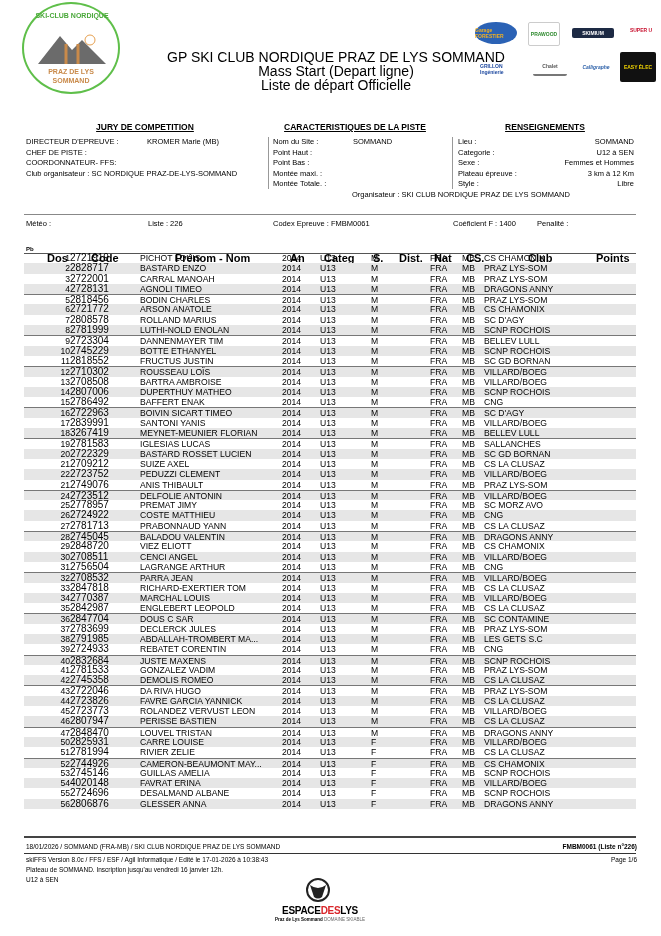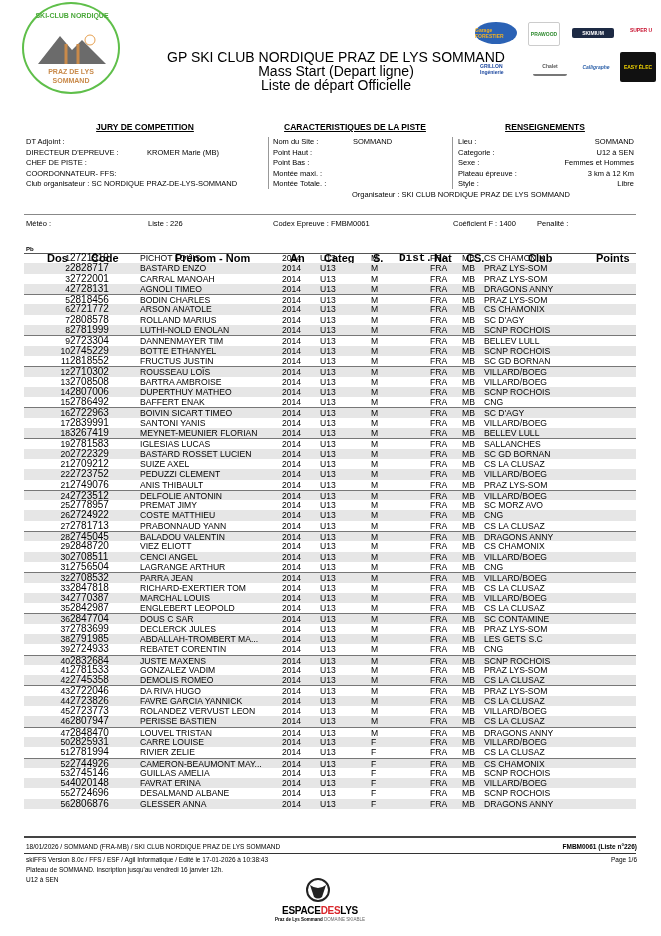--- a/index.html
+++ b/index.html
@@ -65,24 +65,20 @@
 <div class="sponsor" style="left:533px;top:58px;width:34px;height:16px;color:#555;border-bottom:2px solid #777;">Chalet</div>
 <div class="sponsor" style="left:580px;top:58px;width:32px;height:18px;color:#2a5fa8;font-style:italic;">Calligraphe</div>
 <div class="sponsor" style="left:620px;top:52px;width:36px;height:30px;background:#111;color:#f2d400;">EASY ÉLEC</div>
 
 <div class="abs sec-title" style="left:20px;width:250px;top:122px;">JURY DE COMPETITION</div>
 <div class="abs sec-title" style="left:270px;width:170px;top:122px;">CARACTERISTIQUES DE LA PISTE</div>
 <div class="abs sec-title" style="left:445px;width:200px;top:122px;">RENSEIGNEMENTS</div>
 
 <div class="abs info" style="left:26px;top:137px;width:250px;">
   <div class="row">
-      <span style="width:121px">DT Adjoint :</span>
-      <span></span>
-    </div>
-  <div class="row">
       <span style="width:121px">DIRECTEUR D'EPREUVE :</span>
       <span>KROMER Marie (MB)</span>
     </div>
   <div class="row">
       <span style="width:121px">CHEF DE PISTE :</span>
       <span></span>
     </div>
   <div class="row">
       <span style="width:121px">COORDONNATEUR- FFS:</span>
       <span></span>
@@ -149,21 +145,21 @@
 <div class="abs info" style="left:453px;top:219px;">Coéficient F : 1400</div>
 <div class="abs info" style="left:537px;top:219px;">Penalité :</div>
 
 <div class="th" style="left:26px;font-size:6px;top:246px;">Pb</div>
 <div class="th" style="left:47px;">Dos</div>
 <div class="th" style="left:91px;">Code</div>
 <div class="th" style="left:175px;">Prénom - Nom</div>
 <div class="th" style="left:290px;">An</div>
 <div class="th" style="left:324px;">Categ</div>
 <div class="th" style="left:373px;">S.</div>
-<div class="th" style="left:399px;font-family:Liberation Mono, monospace;">Dist.</div>
+<div class="th" style="left:399px;">Dist.</div>
 <div class="th" style="left:434px;">Nat</div>
 <div class="th" style="left:466px;">CS.</div>
 <div class="th" style="left:528px;">Club</div>
 <div class="th" style="left:596px;">Points</div>
 <div class="hline" style="left:24px;top:253px;width:612px;background:#555;"></div>
 
 <div class="grid" id="grid">
     <div class="trow">
       <span class="c-dos">1</span>
       <span class="c-code">2721919</span>

